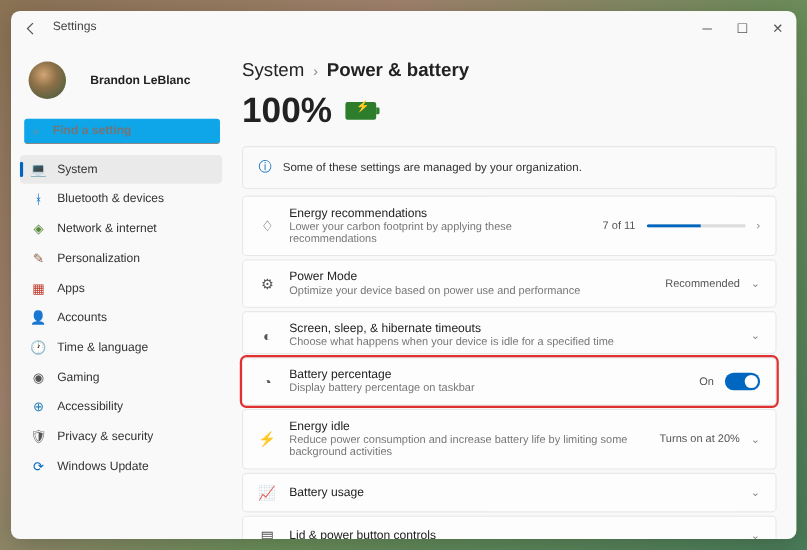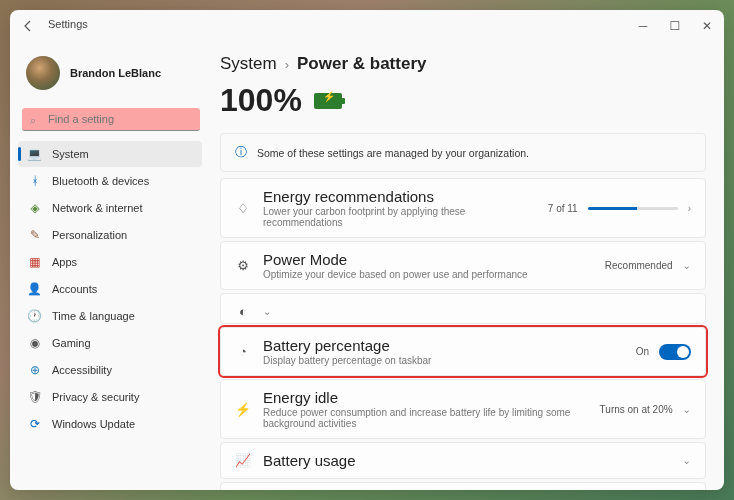--- a/index.html
+++ b/index.html
@@ -8,23 +8,23 @@
 .titlebar { display: flex; align-items: center; padding: 6px 10px; height: 32px; }
 .titlebar-left { display: flex; align-items: flex-start; gap: 12px; }
 .back-btn { width: 16px; height: 16px; display: flex; align-items: center; justify-content: center; color: #555; cursor: pointer; }
 .titlebar-title { font-size: 11px; color: #444; }
 .titlebar-right { margin-left: auto; display: flex; gap: 18px; color: #555; }
 .titlebar-btn { width: 14px; height: 14px; display: flex; align-items: center; justify-content: center; cursor: pointer; font-size: 12px; }
 .body { display: flex; flex: 1; overflow: hidden; }
 .sidebar { width: 200px; padding: 8px 0 8px 8px; display: flex; flex-direction: column; overflow: hidden; }
 .profile { display: flex; align-items: center; gap: 10px; padding: 6px 8px 14px; }
 .avatar { width: 34px; height: 34px; border-radius: 50%; background: radial-gradient(circle at 40% 35%, #d4a574 0%, #8b6f47 40%, #3d5a3d 100%); }
-.profile-name { font-size: 11px; font-weight: 600; color: #222; }
+.profile-name { font-size: 11px; font-weight: 600; color: #222; margin-left: 12px; }
 .search-box { margin: 4px 10px 10px 4px; position: relative; }
-.search-input { width: 100%; padding: 5px 8px 5px 26px; border: none; border-bottom: 1px solid #888; background: #fca5a5; font-size: 11px; border-radius: 3px; }
+.search-input { width: 100%; padding: 5px 8px 5px 26px; border: none; border-bottom: 1px solid #888; background: #0ea5e9; font-size: 11px; border-radius: 3px; font-weight: bold; }
 .search-icon { position: absolute; left: 8px; top: 50%; transform: translateY(-50%); color: #888; font-size: 11px; }
 .nav { display: flex; flex-direction: column; gap: 1px; overflow-y: auto; }
 .nav-item { display: flex; align-items: center; gap: 10px; padding: 6px 10px; font-size: 11px; color: #333; cursor: pointer; border-radius: 4px; margin-right: 8px; position: relative; }
 .nav-item.active { background: #eaeaea; }
 .nav-item.active::before { content: ""; position: absolute; left: 0; top: 6px; bottom: 6px; width: 3px; background: #0067c0; border-radius: 2px; }
 .nav-icon { width: 14px; height: 14px; display: flex; align-items: center; justify-content: center; font-size: 12px; }
 .main { flex: 1; padding: 12px 18px 0 10px; overflow-y: auto; position: relative; }
 .main::-webkit-scrollbar { width: 3px; }
 .main::-webkit-scrollbar-thumb { background: #0067c0; border-radius: 2px; }
 .breadcrumb { display: flex; align-items: center; gap: 8px; font-size: 17px; color: #222; margin-bottom: 8px; }
@@ -33,21 +33,21 @@
 .battery-row { display: flex; align-items: center; gap: 12px; margin-bottom: 14px; }
 .battery-pct { font-size: 32px; font-weight: 600; color: #222; }
 .battery-icon { width: 28px; height: 16px; border: 2px solid #2d7d2d; border-radius: 2px; position: relative; background: #2d7d2d; }
 .battery-icon::after { content: ""; position: absolute; right: -5px; top: 3px; width: 3px; height: 6px; background: #2d7d2d; border-radius: 0 1px 1px 0; }
 .battery-bolt { position: absolute; top: -4px; left: 8px; color: #222; font-size: 10px; }
 .info-banner { display: flex; align-items: center; gap: 10px; padding: 10px 14px; background: #fafafa; border: 1px solid #e8e8e8; border-radius: 4px; margin-bottom: 6px; font-size: 10.5px; color: #333; }
 .info-icon { color: #0067c0; font-size: 12px; }
 .card { display: flex; align-items: center; gap: 12px; padding: 9px 14px; background: #fdfdfd; border: 1px solid #e8e8e8; border-radius: 4px; margin-bottom: 3px; cursor: pointer; }
 .card-icon { width: 16px; height: 16px; display: flex; align-items: center; justify-content: center; color: #555; font-size: 13px; }
 .card-text { flex: 1; }
-.card-title { font-size: 15px; color: #222; }
+.card-title { font-size: 11px; color: #222; }
 .card-sub { font-size: 10px; color: #777; margin-top: 1px; }
 .card-right { display: flex; align-items: center; gap: 10px; font-size: 10px; color: #555; }
 .chevron { color: #888; font-size: 10px; }
 .progress { width: 90px; height: 3px; background: #ddd; border-radius: 2px; overflow: hidden; }
 .progress-fill { height: 100%; background: #0067c0; width: 55%; }
 .toggle { width: 32px; height: 16px; background: #0067c0; border-radius: 8px; position: relative; }
 .toggle::after { content: ""; position: absolute; right: 2px; top: 2px; width: 12px; height: 12px; background: #fff; border-radius: 50%; }
 .highlighted { outline: 2px solid #e03030; outline-offset: 0; }
 .truncated .card-sub { white-space: nowrap; overflow: hidden; text-overflow: clip; }
 </style>
@@ -170,20 +170,24 @@
           <div class="card-sub">Optimize your device based on power use and performance</div>
         </div>
         <div class="card-right">
           <span>Recommended</span>
           <span class="chevron">⌄</span>
         </div>
       </div>
 
       <div class="card truncated" style="padding-bottom:4px">
         <div class="card-icon">◐</div>
+        <div class="card-text">
+          <div class="card-title">Screen, sleep, &amp; hibernate timeouts</div>
+          <div class="card-sub">Choose what happens when your device is idle for a specified time</div>
+        </div>
         <div class="card-right">
             <span class="chevron">⌄</span>
           </div>
       </div>
 
       <div class="card highlighted">
         <div class="card-icon">◔</div>
         <div class="card-text">
           <div class="card-title">Battery percentage</div>
           <div class="card-sub">Display battery percentage on taskbar</div>

